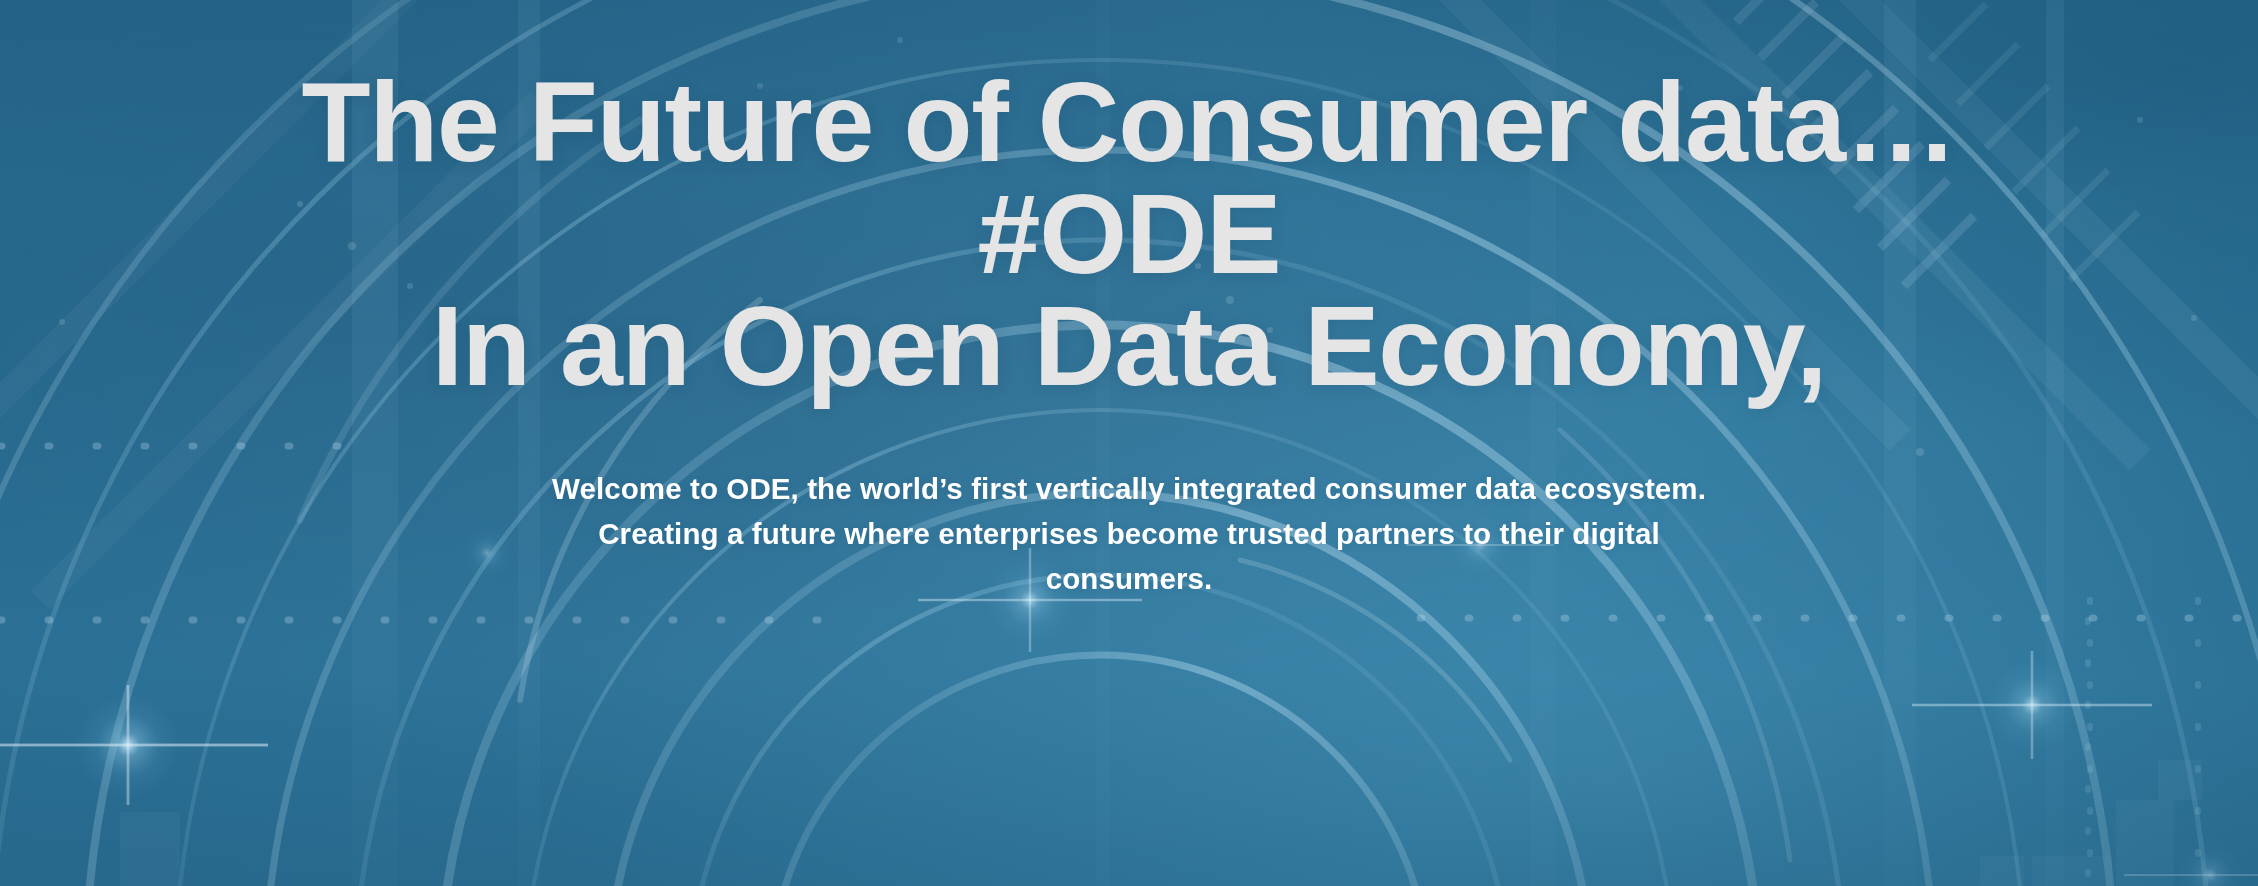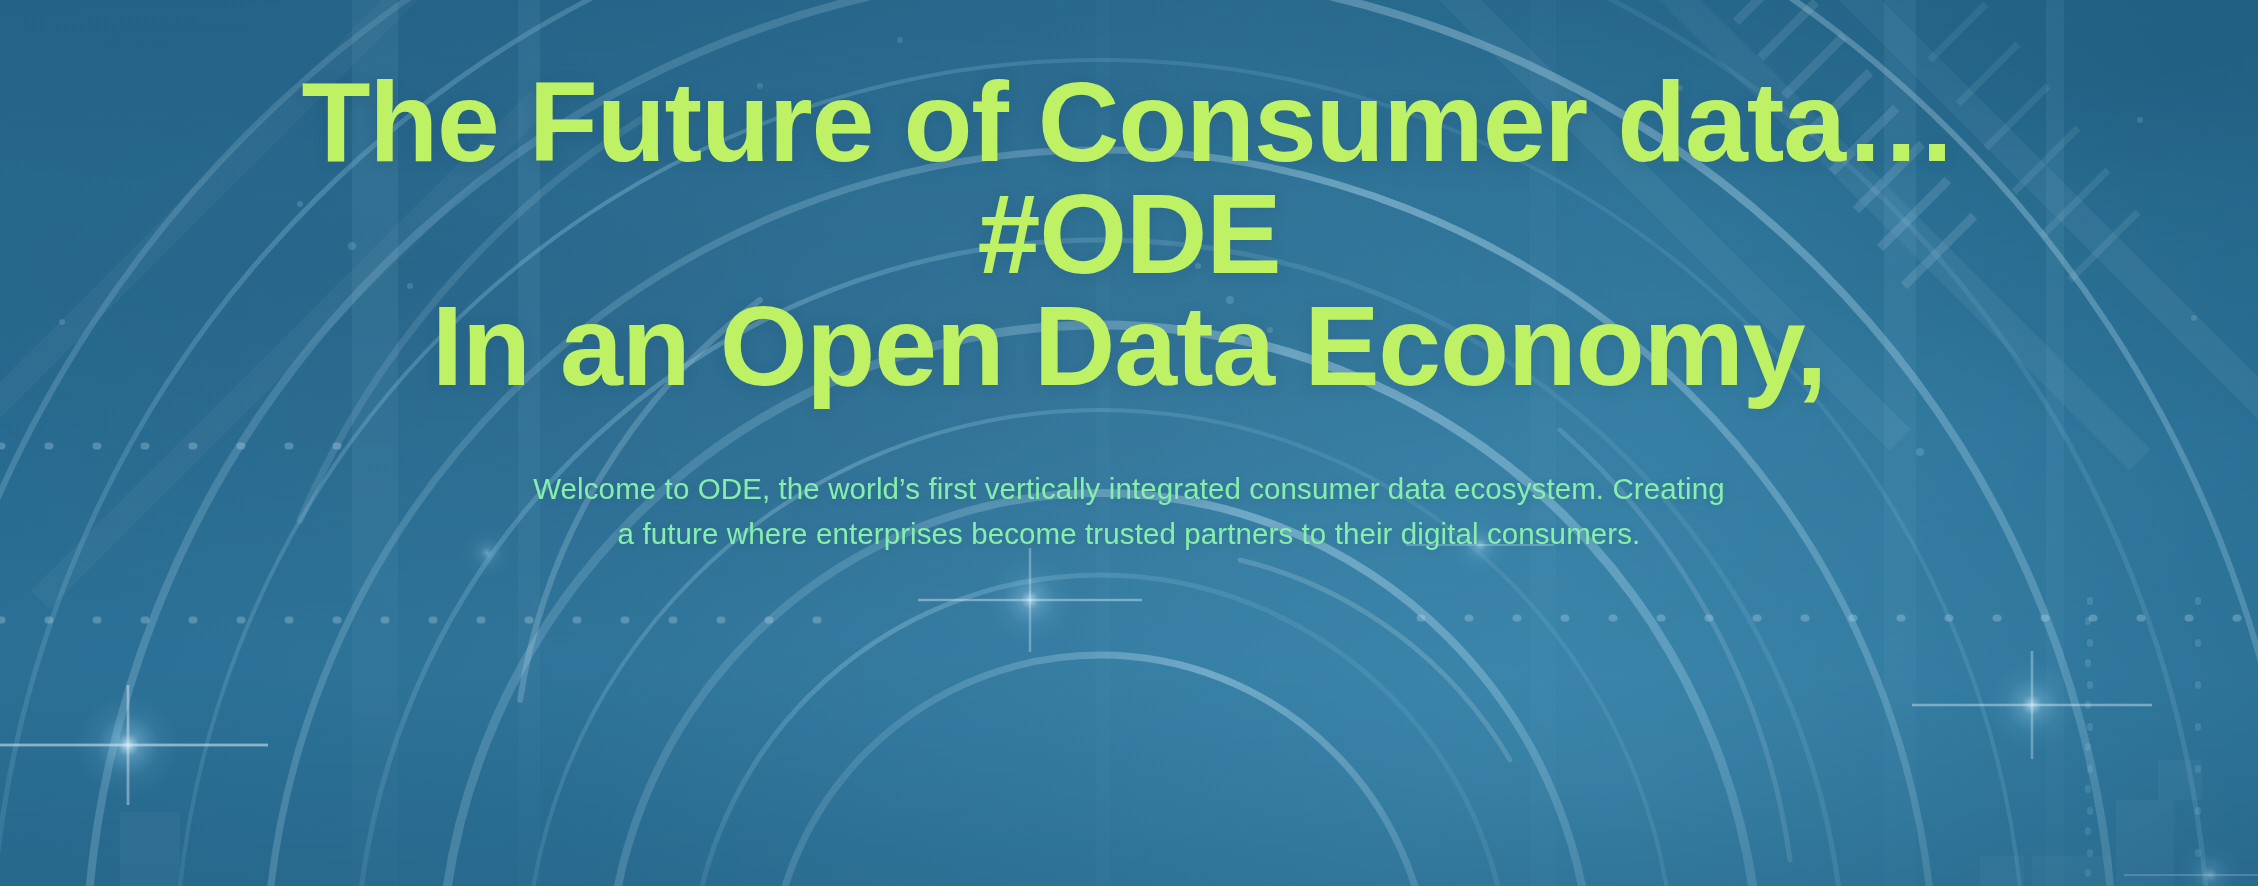--- a/index.html
+++ b/index.html
@@ -55,39 +55,39 @@
     display: flex;
     flex-direction: column;
     align-items: center;
     padding-top: 66px;
   }
 
   .headline {
     margin: 0;
     width: 2258px;
     text-align: center;
-    color: #bef264;
+    color: #e5e5e5;
     font-weight: 700;
     font-size: 113px;
     line-height: 112px;
     letter-spacing: -1.2px;
     text-shadow: 0 2px 16px rgba(12,48,72,0.13);
   }
   .headline .hl-line { display: block; white-space: nowrap; }
   .hl-1 { }
   .hl-2 { }
   .hl-3 { }
 
   .subtitle {
     margin: 9px;
     margin-top: 64px;
     width: 1200px;
     text-align: center;
-    color: #86efac;
-    font-weight: 400;
+    color: #ffffff;
+    font-weight: 700;
     font-size: 29.5px;
     line-height: 45px;
     letter-spacing: 0.1px;
     text-shadow: 0 1px 8px rgba(12,48,72,0.12);
   }
 </style>
 </head>
 <body>
 
 <div class="hero">

